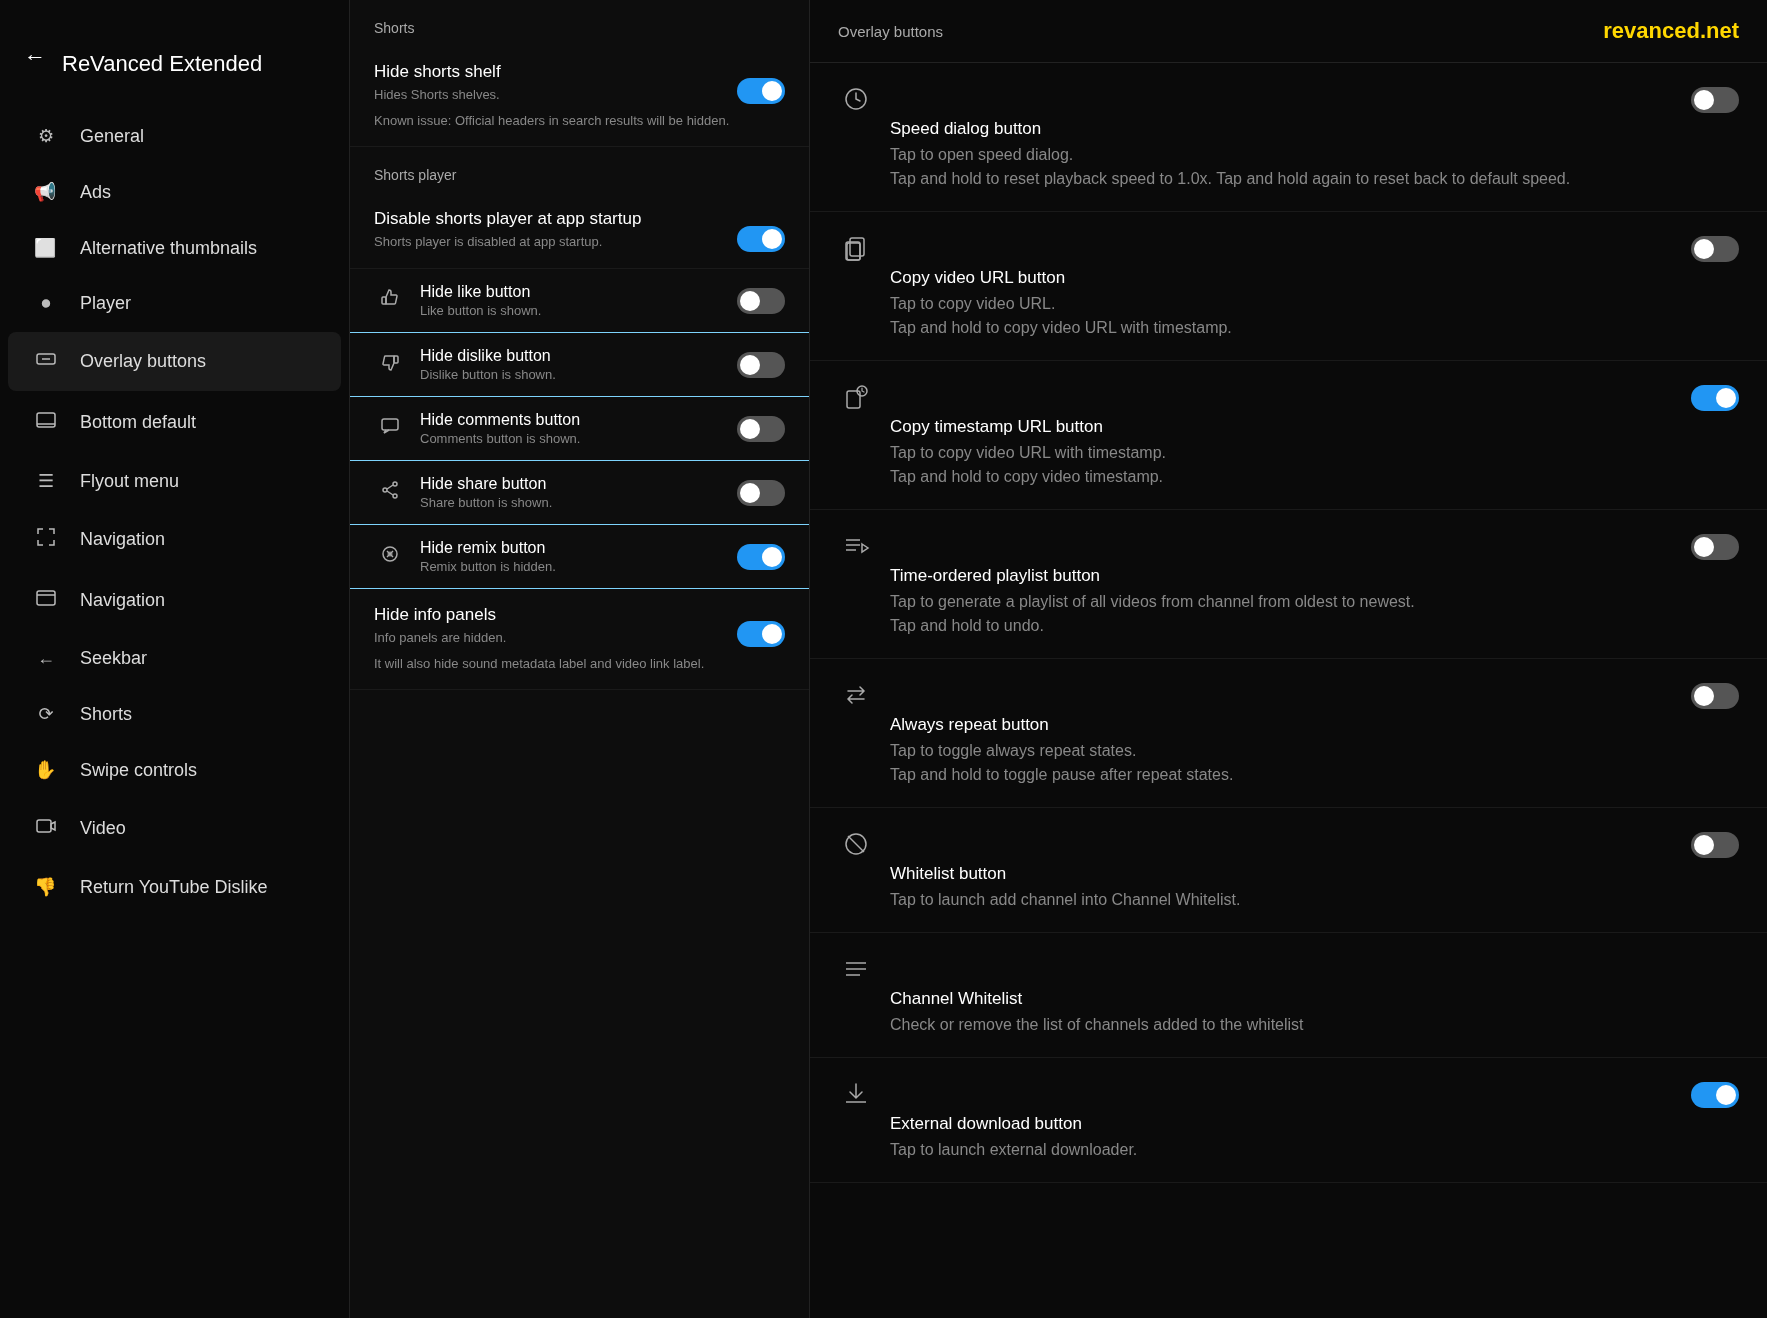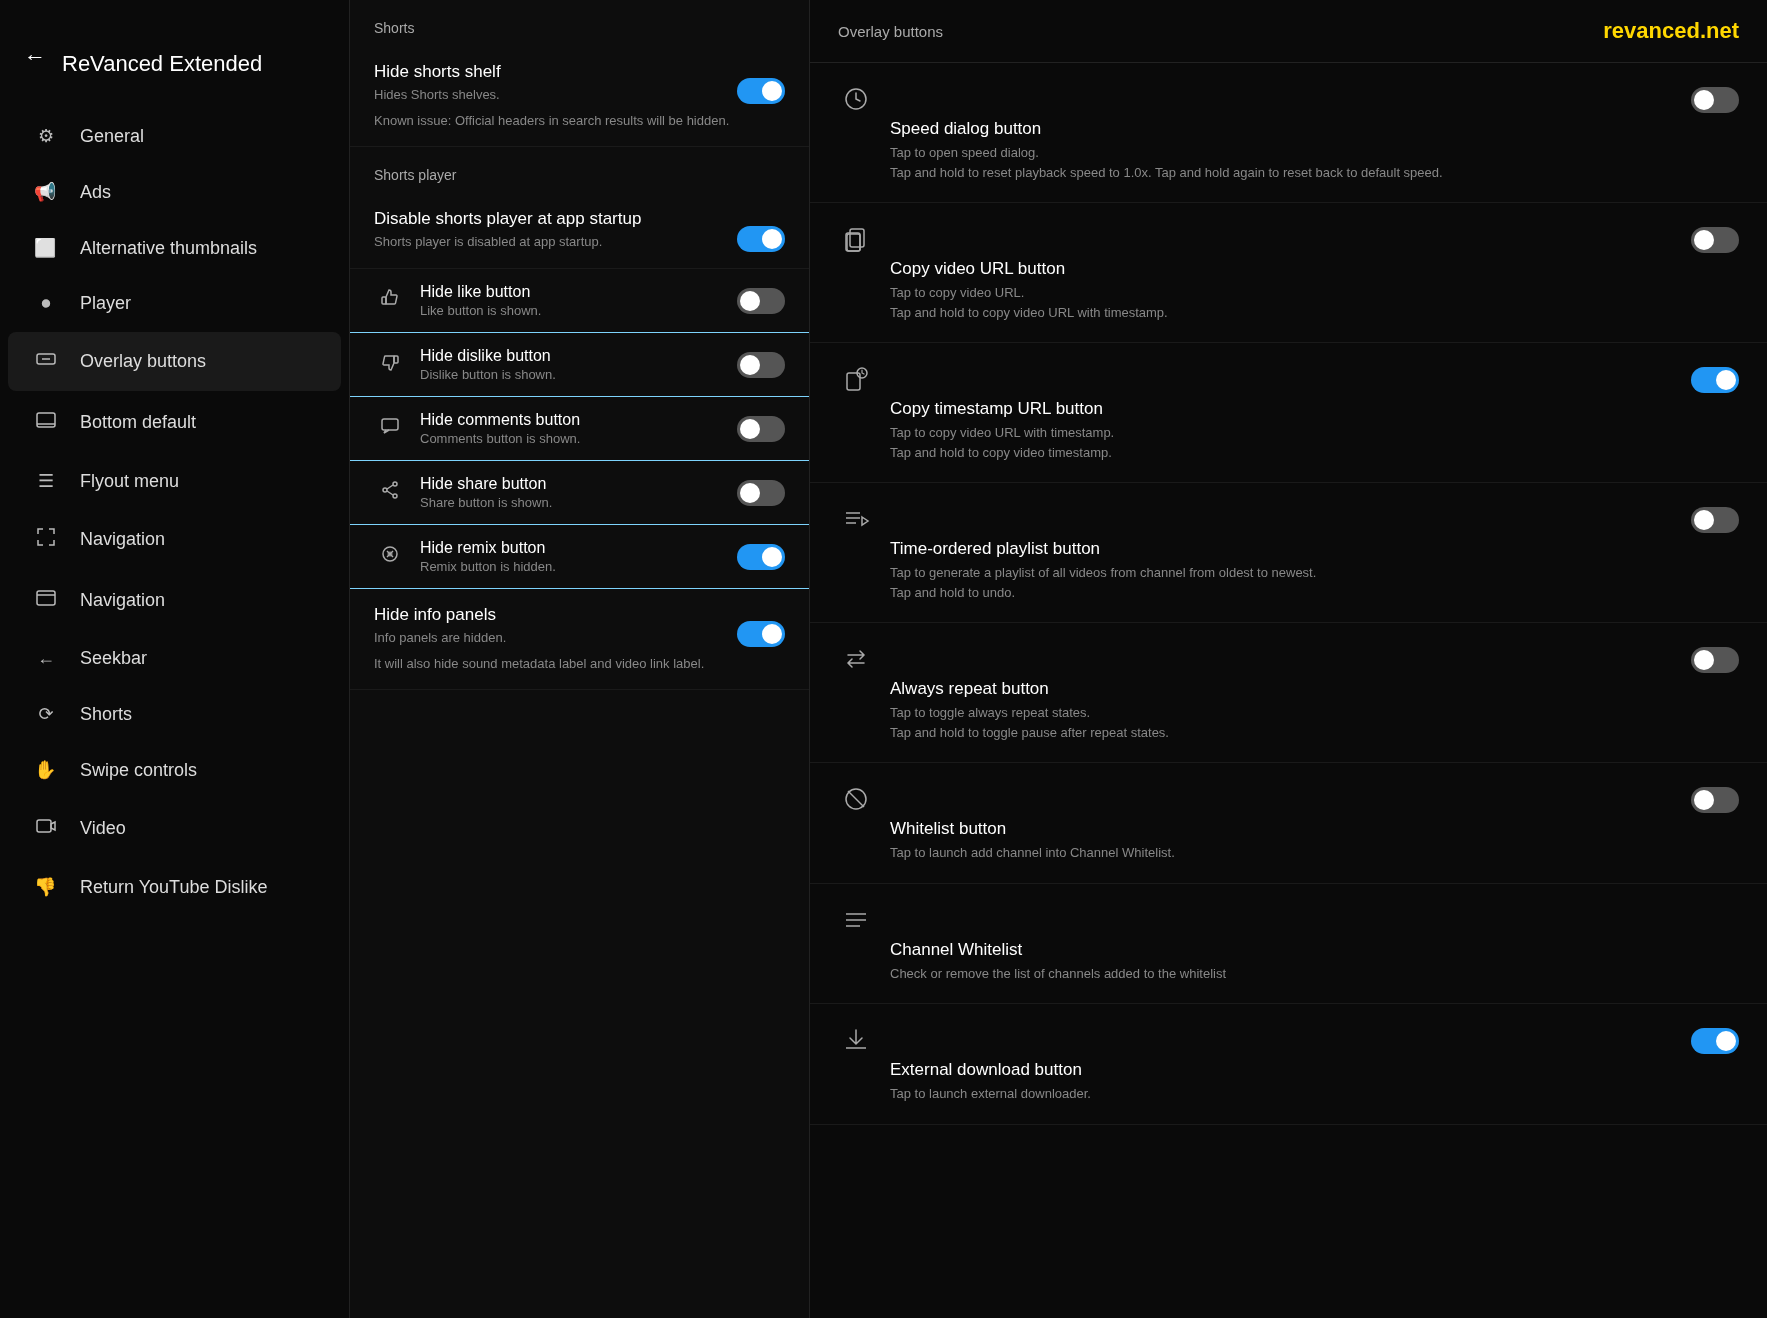--- a/index.html
+++ b/index.html
@@ -195,21 +195,21 @@
     }
     .overlay-text { flex: 1; }
     .overlay-title {
       font-size: 17px;
       font-weight: 500;
       color: #fff;
       margin-bottom: 4px;
       margin-top: 36px;
     }
     .overlay-desc {
-      font-size: 13px;
+      font-size: 16px;
       color: #888;
       line-height: 1.5;
     }
     .overlay-toggle {
       flex-shrink: 0;
       margin-top: 4px;
     }
 
     
     ::-webkit-scrollbar { width: 4px; }

